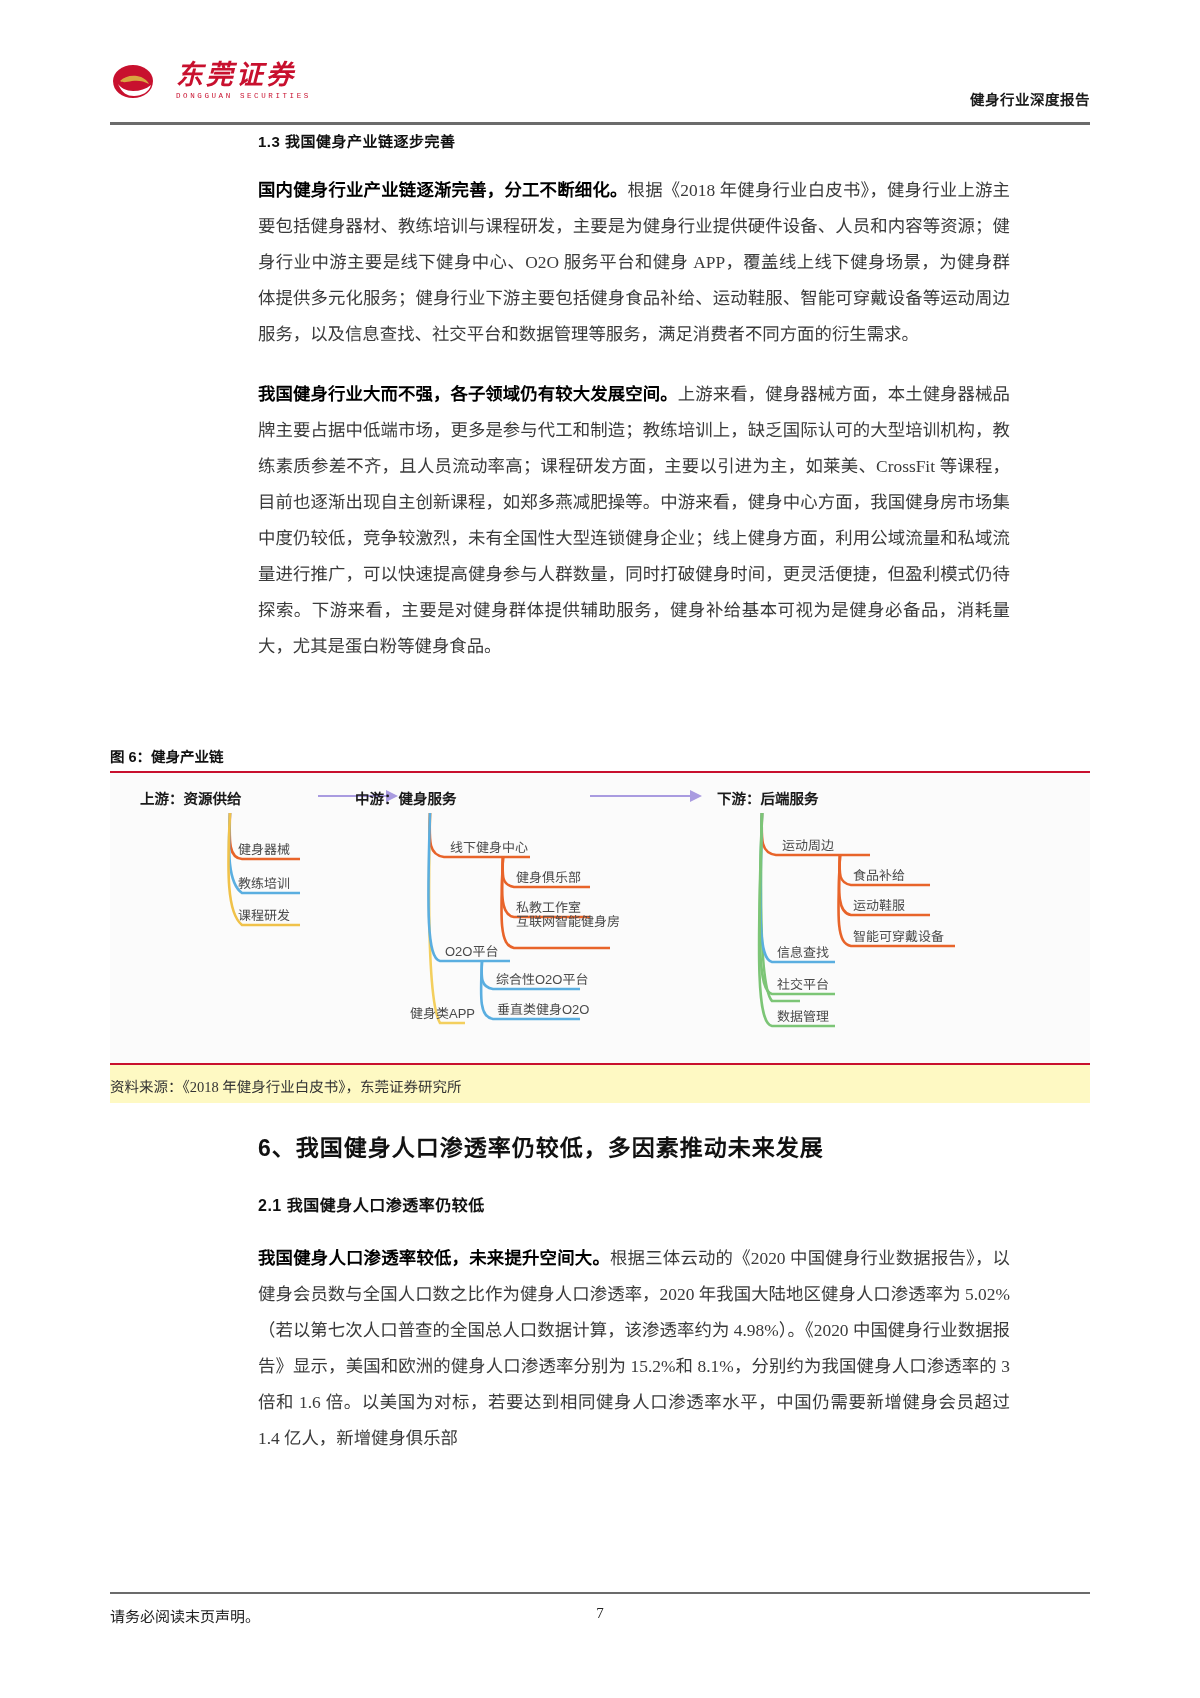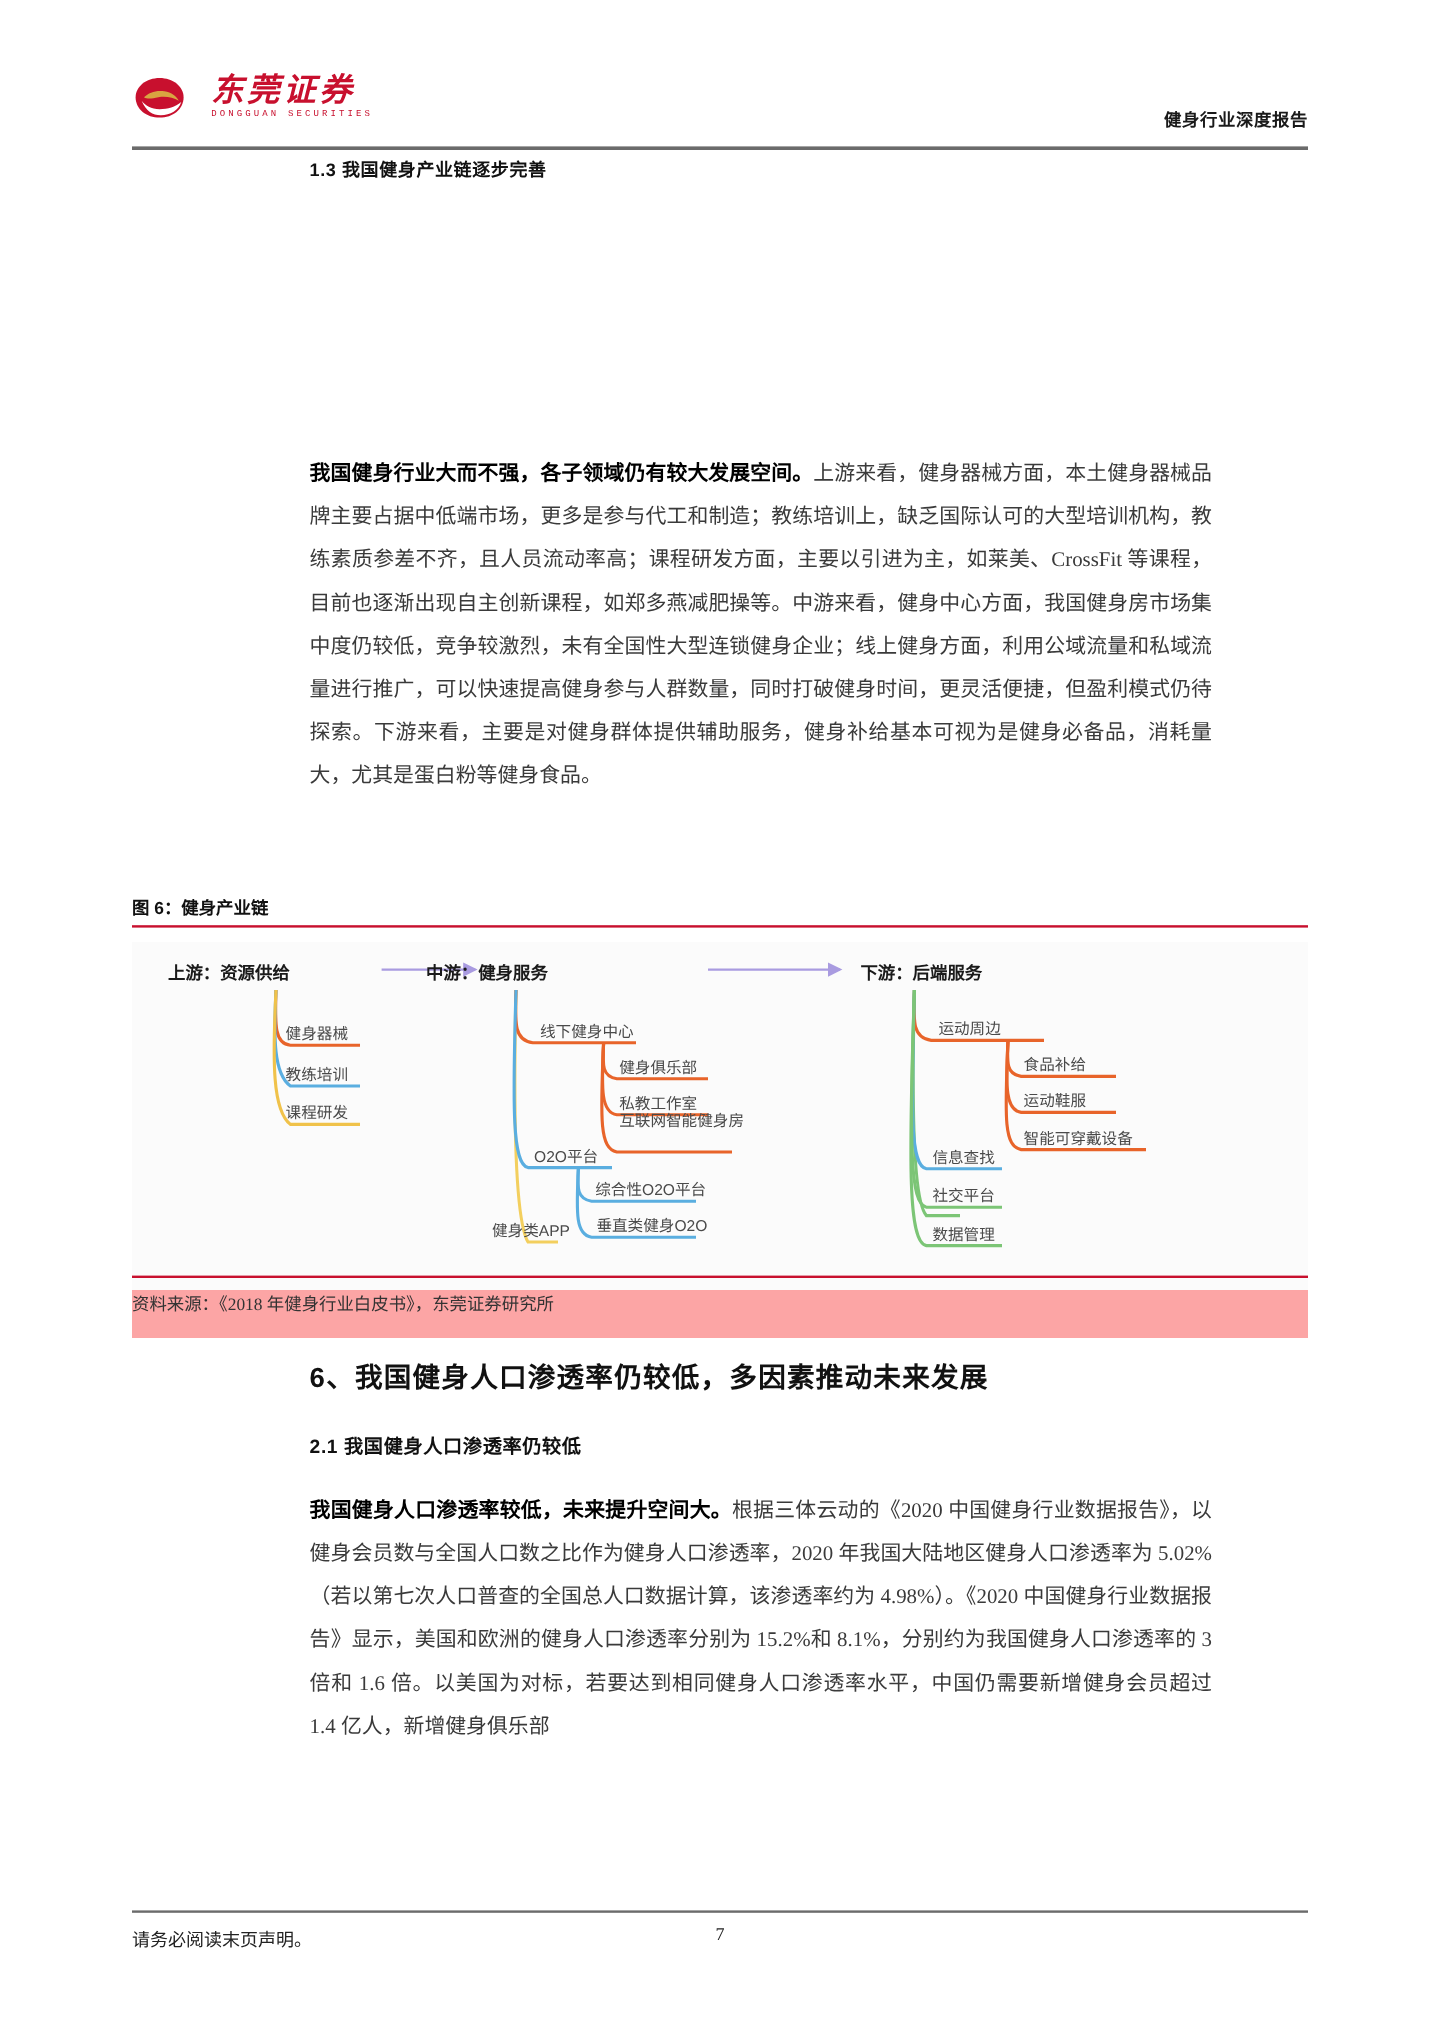--- a/index.html
+++ b/index.html
@@ -80,22 +80,21 @@
     font-family:"Liberation Sans",sans-serif;
     font-weight:bold;font-size:14.5px;color:#111;
     white-space:nowrap;
   }
   .fig-rule{
     position:absolute;left:110px;top:771px;width:980px;height:2px;
     background:#c8102e;
   }
   .fig-box{
     position:absolute;left:110px;top:773px;width:980px;height:330px;
-    background:#fca5a5;
-    margin-top:12px;
+    background:#fef9c3;
   }
   .fig-rule-bottom{
     position:absolute;left:110px;top:1063px;width:980px;height:2px;
     background:#c8102e;
   }
   .fig-source{
     position:absolute;left:110px;top:1075px;
     font-family:"Liberation Serif",serif;
     font-size:14.5px;color:#333;white-space:nowrap;
   }
@@ -148,20 +147,23 @@
         <span class="logo-cn">东莞证券</span>
         <span class="logo-en">DONGGUAN SECURITIES</span>
       </div>
     </div>
     <div class="header-right">健身行业深度报告</div>
   </div>
   <div class="header-rule"></div>
 
   <div class="h3 h3-13">1.3 我国健身产业链逐步完善</div>
 
+  <div class="para" id="para1">
+    <b>国内健身行业产业链逐渐完善，分工不断细化。</b><span>根据《2018 年健身行业白皮书》，健身行业上游主要包括健身器材、教练培训与课程研发，主要是为健身行业提供硬件设备、人员和内容等资源；健身行业中游主要是线下健身中心、O2O 服务平台和健身 APP，覆盖线上线下健身场景，为健身群体提供多元化服务；健身行业下游主要包括健身食品补给、运动鞋服、智能可穿戴设备等运动周边服务，以及信息查找、社交平台和数据管理等服务，满足消费者不同方面的衍生需求。</span>
+  </div>
 
   <div class="para" id="para2">
     <b>我国健身行业大而不强，各子领域仍有较大发展空间。</b><span>上游来看，健身器械方面，本土健身器械品牌主要占据中低端市场，更多是参与代工和制造；教练培训上，缺乏国际认可的大型培训机构，教练素质参差不齐，且人员流动率高；课程研发方面，主要以引进为主，如莱美、CrossFit 等课程，目前也逐渐出现自主创新课程，如郑多燕减肥操等。中游来看，健身中心方面，我国健身房市场集中度仍较低，竞争较激烈，未有全国性大型连锁健身企业；线上健身方面，利用公域流量和私域流量进行推广，可以快速提高健身参与人群数量，同时打破健身时间，更灵活便捷，但盈利模式仍待探索。下游来看，主要是对健身群体提供辅助服务，健身补给基本可视为是健身必备品，消耗量大，尤其是蛋白粉等健身食品。</span>
   </div>
 
   <div class="fig-caption">图 6：健身产业链</div>
   <div class="fig-rule"></div>
 
   <div class="fig-box">
     <svg width="980" height="290" viewBox="0 0 980 290" xmlns="http://www.w3.org/2000/svg">

